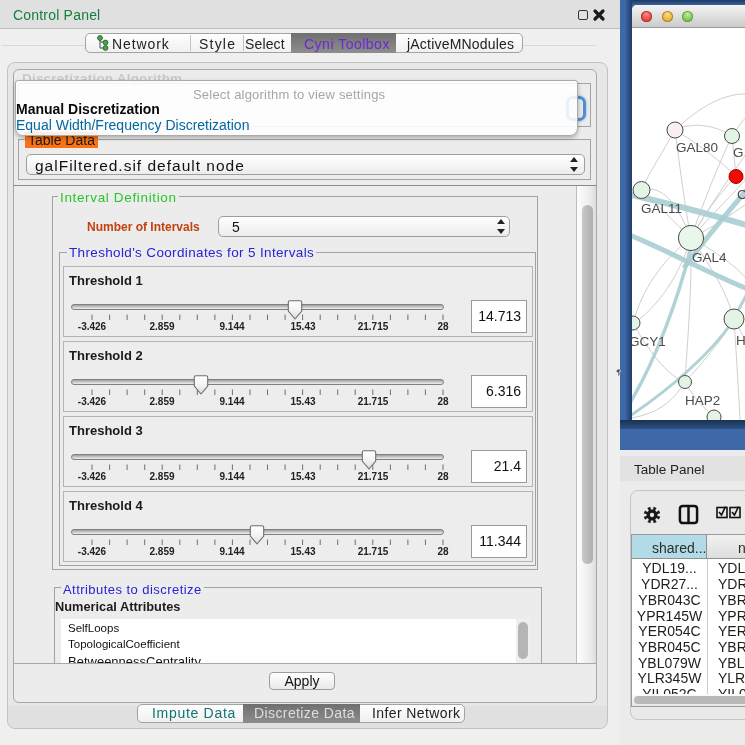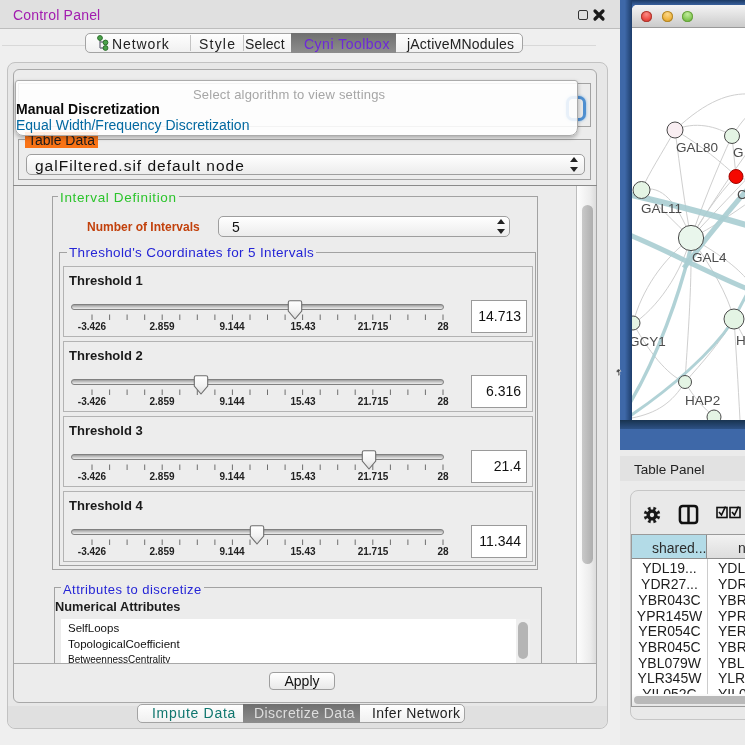--- a/index.html
+++ b/index.html
@@ -6,21 +6,21 @@
        font-family:"Liberation Sans",sans-serif;background:#ebebeb;}
   .abs{position:absolute;}
   .tb{white-space:nowrap;}
 </style>
 </head>
 <body>
 
 <div class="abs" style="left:0;top:0;width:620px;height:745px;background:#efefef;">
 
   <div class="abs" style="left:0;top:0;width:620px;height:28px;background:#e0e0e0;border-bottom:1px solid #bdbdbd;"></div>
-  <div class="abs tb" style="left:13px;top:7px;font-size:14px;color:#a21caf;letter-spacing:0.2px;">Control Panel</div>
+  <div class="abs tb" style="left:13px;top:7px;font-size:14px;color:#15803d;letter-spacing:0.2px;">Control Panel</div>
 
   <div class="abs" style="left:578px;top:10px;width:8px;height:8px;border:1.6px solid #333;border-radius:2px;"></div>
 
   <svg class="abs" style="left:592px;top:8px;" width="14" height="14" viewBox="0 0 14 14">
     <path d="M3 3 L11 11 M11 3 L3 11" stroke="#1a1a1a" stroke-width="3.2" stroke-linecap="round"></path>
   </svg>
 
   <div class="abs" style="left:2px;top:45px;width:594px;height:1px;background:#d8d8d8;"></div>
 
   <div class="abs" style="left:85px;top:33px;width:438px;height:20px;background:linear-gradient(#fefefe,#f0f0f0);border:1px solid #a3a3a3;border-radius:5px;box-sizing:border-box;"></div>
@@ -41,20 +41,21 @@
   <div class="abs tb" style="left:407px;top:36px;font-size:14px;color:#222;letter-spacing:0.2px;">jActiveMNodules</div>
 
   <div class="abs" style="left:7px;top:62px;width:601px;height:667px;background:#e7e7e7;border:1px solid #c2c2c2;border-radius:8px;box-sizing:border-box;"></div>
 
   <div class="abs" style="left:13px;top:69px;width:584px;height:634px;background:#ececec;border:1px solid #a8a8a8;border-radius:6px;box-sizing:border-box;"></div>
 
   <div class="abs" style="left:18px;top:83px;width:573px;height:44px;border:1px solid #a2a2a2;box-sizing:border-box;"></div>
 
   <div class="abs" style="left:566px;top:96px;width:20px;height:25px;border:3px solid #4f8fd0;border-radius:7px;background:#e8e8e8;box-sizing:border-box;box-shadow:0 0 3px #7ab0e0;"></div>
 
+  <div class="abs tb" style="left:22px;top:71px;font-size:13.5px;font-weight:bold;color:#c9c9c9;letter-spacing:0.2px;">Discretization Algorithm</div>
 
   <div class="abs" style="left:18px;top:139px;width:573px;height:41px;border:1px solid #a2a2a2;box-sizing:border-box;"></div>
   <div class="abs tb" style="left:25px;top:132px;font-size:14px;color:#1c1c1c;background:#f97316;padding:0 3px;">Table Data</div>
   <div class="abs" style="left:26px;top:154px;width:559px;height:21px;background:linear-gradient(#ffffff,#ececec);border:1px solid #9e9e9e;border-radius:5px;box-sizing:border-box;"></div>
   <div class="abs tb" style="left:35px;top:157px;font-size:15.5px;letter-spacing:1px;color:#111;">galFiltered.sif default node</div>
   <svg class="abs" style="left:569px;top:157px;" width="10" height="15" viewBox="0 0 10 15">
     <path d="M5 0 L9 5 L1 5 Z" fill="#222"></path>
       <path d="M5 15 L9 10 L1 10 Z" fill="#222"></path>
   </svg>
 
@@ -252,21 +253,21 @@
     </svg>
     <div class="abs" style="left:457px;top:339px;width:56px;height:33px;background:#fff;border:1px solid #9a9a9a;box-sizing:border-box;"></div>
     <div class="abs tb" style="left:457px;top:347px;width:50px;text-align:right;font-size:14px;color:#111;">11.344</div>
 
     <div class="abs" style="left:40px;top:401px;width:488px;height:80px;border:1px solid #a2a2a2;box-sizing:border-box;"></div>
     <div class="abs tb" style="left:47px;top:396px;font-size:13px;letter-spacing:0.45px;color:#2525d6;background:#ececec;padding:0 2px;">Attributes to discretize</div>
     <div class="abs tb" style="left:41px;top:413px;font-size:12.8px;font-weight:bold;color:#1c1c1c;">Numerical Attributes</div>
     <div class="abs" style="left:47px;top:433px;width:455px;height:44px;background:#fff;"></div>
     <div class="abs tb" style="left:54px;top:436px;font-size:11.5px;color:#111;">SelfLoops</div>
     <div class="abs tb" style="left:54px;top:452px;font-size:11.5px;color:#111;">TopologicalCoefficient</div>
-    <div class="abs tb" style="left:54px;top:468px;font-size:10px;color:#111;">BetweennessCentrality</div>
+    <div class="abs tb" style="left:54px;top:468px;font-size:13px;color:#111;">BetweennessCentrality</div>
 
     <div class="abs" style="left:502px;top:433px;width:14px;height:44px;background:#efefef;"></div>
     <div class="abs" style="left:504px;top:436px;width:10px;height:37px;background:#b5b5b5;border-radius:5px;"></div>
   </div>
 
   <div class="abs" style="left:14px;top:663px;width:582px;height:1px;background:#a8a8a8;"></div>
 
   <div class="abs" style="left:576px;top:186px;width:20px;height:477px;background:linear-gradient(90deg,#fdfdfd,#ececec 70%,#dcdcdc);border-left:1px solid #bdbdbd;box-sizing:border-box;"></div>
   <div class="abs" style="left:582px;top:205px;width:11px;height:359px;background:linear-gradient(90deg,#c9c9c9,#aeaeae);border-radius:6px;"></div>
 

